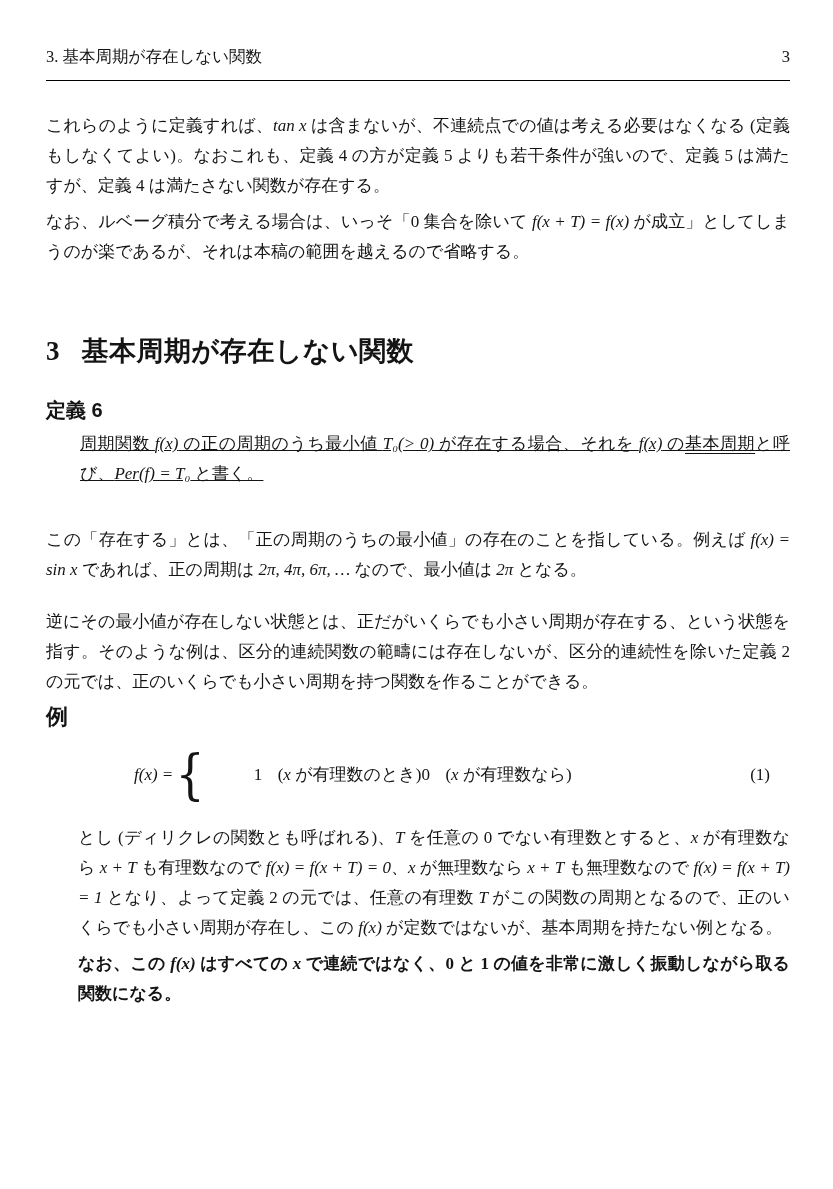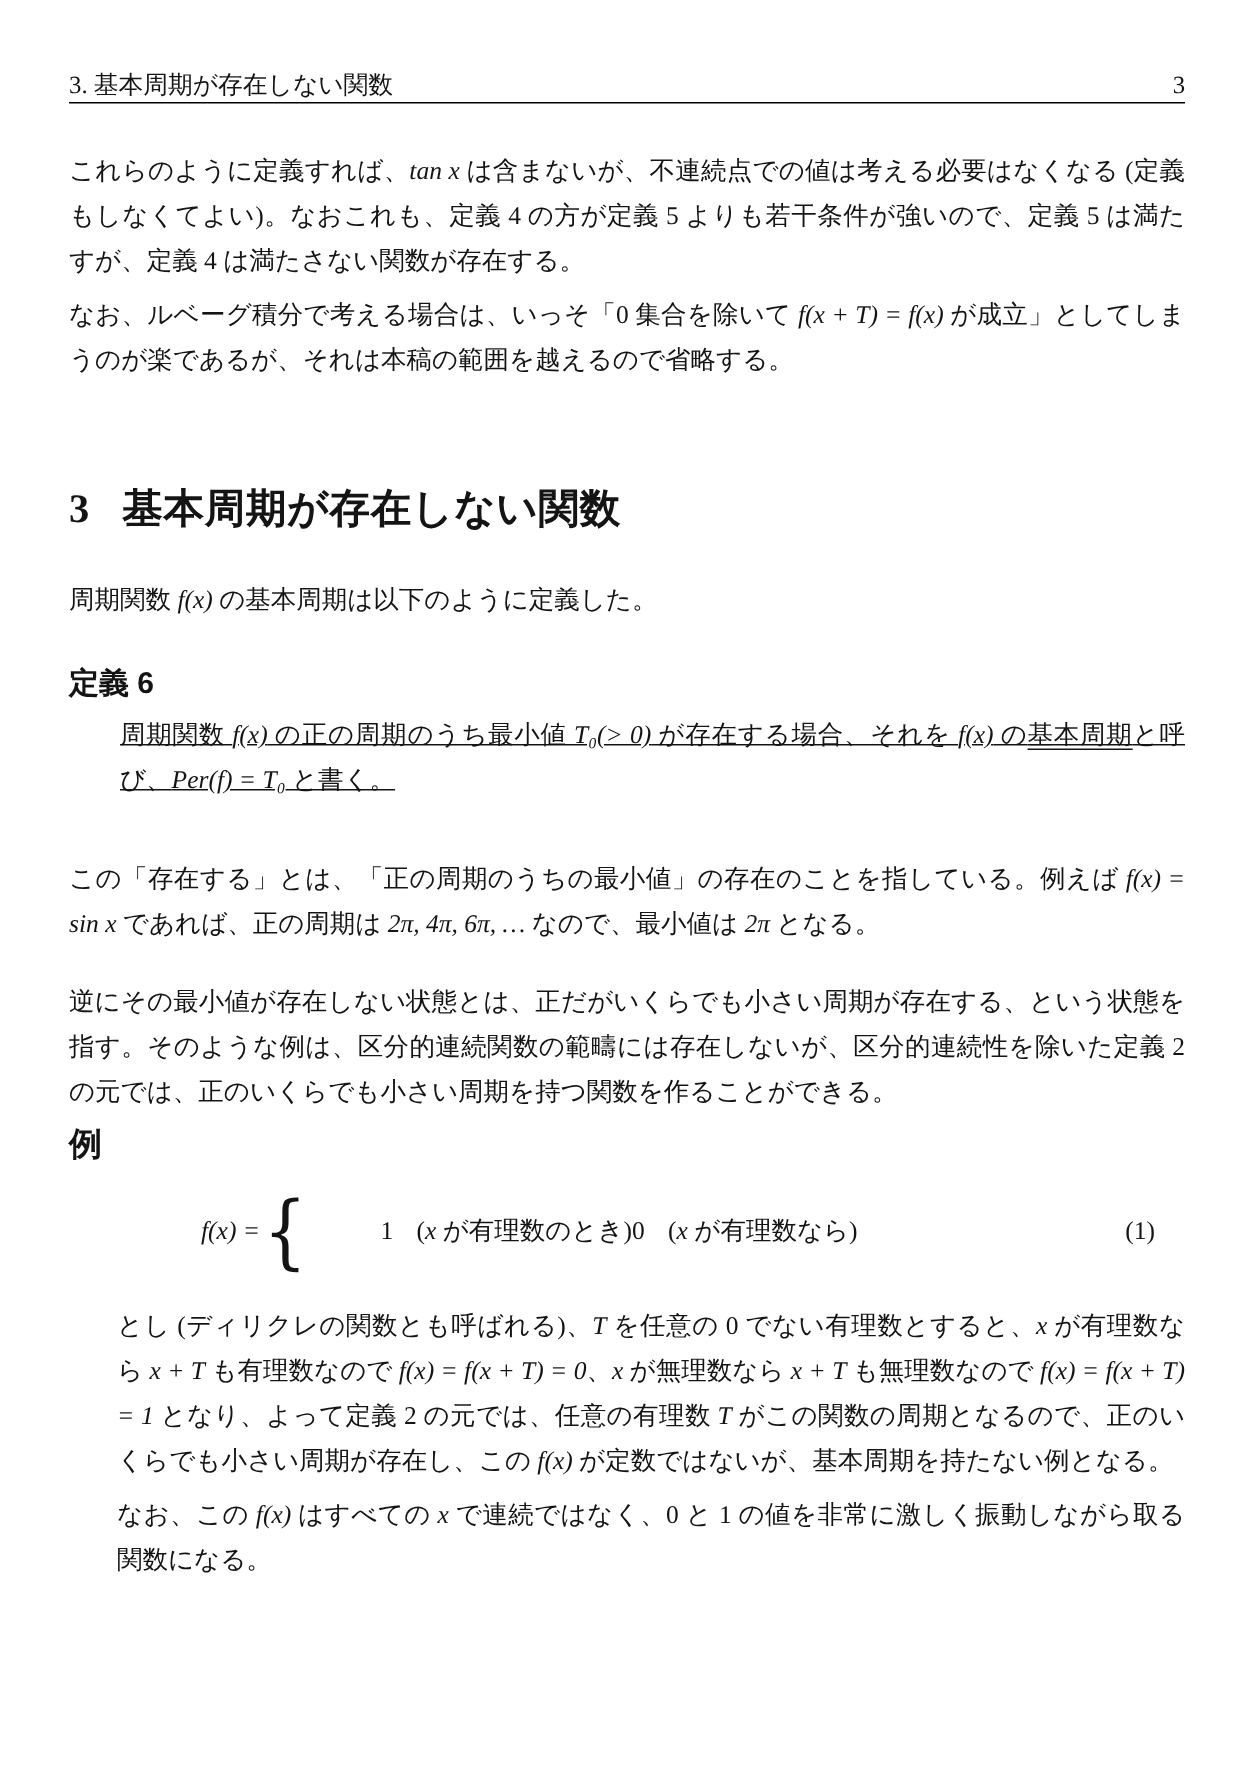--- a/index.html
+++ b/index.html
@@ -17,21 +17,21 @@
     overflow: hidden;
   }
 
   .header {
     display: flex;
     justify-content: space-between;
     align-items: flex-end;
     font-size: 16.5px;
     line-height: 22px;
     border-bottom: 1.5px solid #000;
-    padding-bottom: 0;
+    padding-bottom: 12px;
     gap: 24px;
   }
 
   .para {
     font-size: 17px;
     line-height: 30px;
     text-align: justify;
     margin: 0;
   }
 
@@ -92,42 +92,41 @@
   .b-para1    { margin-top: 30px; }
   .b-para2    { margin-top: 6px; }
   .b-intro    { margin-top: 28px; }
   .b-deflabel { margin-top: 26px; }
   .b-defbody  { margin-top: 4px; text-decoration: underline; }
   .b-para4    { margin-top: 36px; }
   .b-para5    { margin-top: 22px; }
   .b-exhead   { margin-top: 6px; }
   .b-exintro  { margin-top: 6px; }
   .b-para6    { margin-top: 20px; }
-  .b-para7    { margin-top: 6px; }
+  .b-para7    { margin-top: 6px; font-weight: bold; }
 </style>
 </head>
 <body>
 
 <div class="page">
 
   <div class="header">
     <span>3.  基本周期が存在しない関数</span>
     <span>3</span>
   </div>
 
   <p class="para b-para1"><span>これらのように定義すれば、</span><span class="math">tan x</span><span> は含まないが、不連続点での値は考える必要はなくなる (定義もしなくてよい)。なおこれも、定義 4 の方が定義 5 よりも若干条件が強いので、定義 5 は満たすが、定義 4 は満たさない関数が存在する。</span></p>
 
   <p class="para b-para2"><span>なお、ルベーグ積分で考える場合は、いっそ「0 集合を除いて </span><span class="math">f(x + T) = f(x)</span><span> が成立」としてしまうのが楽であるが、それは本稿の範囲を越えるので省略する。</span></p>
 
   <h2 class="section-heading">
     <span class="sec-num">3</span>
     <span class="sec-title">基本周期が存在しない関数</span>
   </h2>
 
-  <p class="para b-intro"><span>周期関数 </span><span class="math">f(x)</span><span> の基本周期は以下のように定義した。</span></p>
 
   <div>
     <div class="def-label b-deflabel">定義 6</div>
     <p class="para def-body b-defbody"><span>周期関数 </span><span class="math">f(x)</span><span> の正の周期のうち最小値 </span><span class="math">T₀(&gt; 0)</span><span> が存在する場合、それを </span><span class="math">f(x)</span><span> の</span><span class="underline">基本周期</span><span>と呼び、</span><span class="math">Per(f) = T₀</span><span> と書く。</span></p>
   </div>
 
   <p class="para b-para4"><span>この「存在する」とは、「正の周期のうちの最小値」の存在のことを指している。例えば </span><span class="math">f(x) = sin x</span><span> であれば、正の周期は </span><span class="math">2π, 4π, 6π, …</span><span> なので、最小値は </span><span class="math">2π</span><span> となる。</span></p>
 
   <p class="para b-para5"><span>逆にその最小値が存在しない状態とは、正だがいくらでも小さい周期が存在する、という状態を指す。そのような例は、区分的連続関数の範疇には存在しないが、区分的連続性を除いた定義 2 の元では、正のいくらでも小さい周期を持つ関数を作ることができる。</span></p>
 

